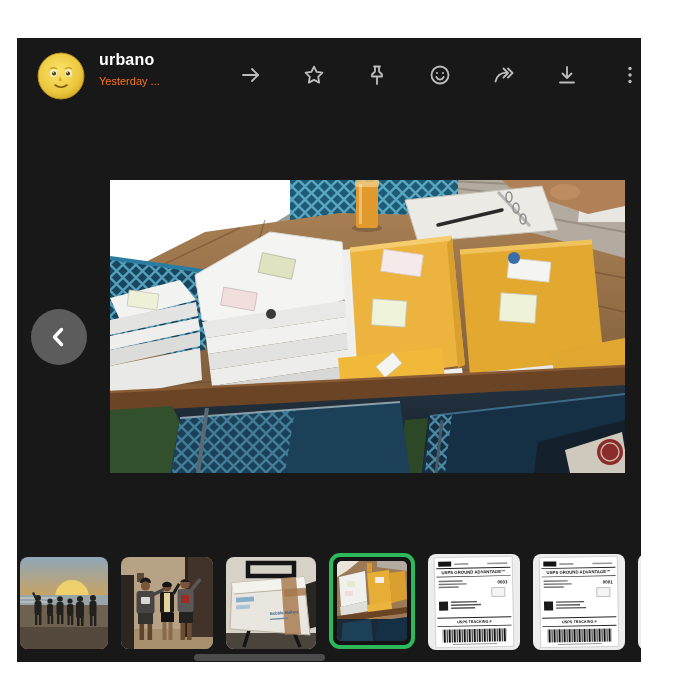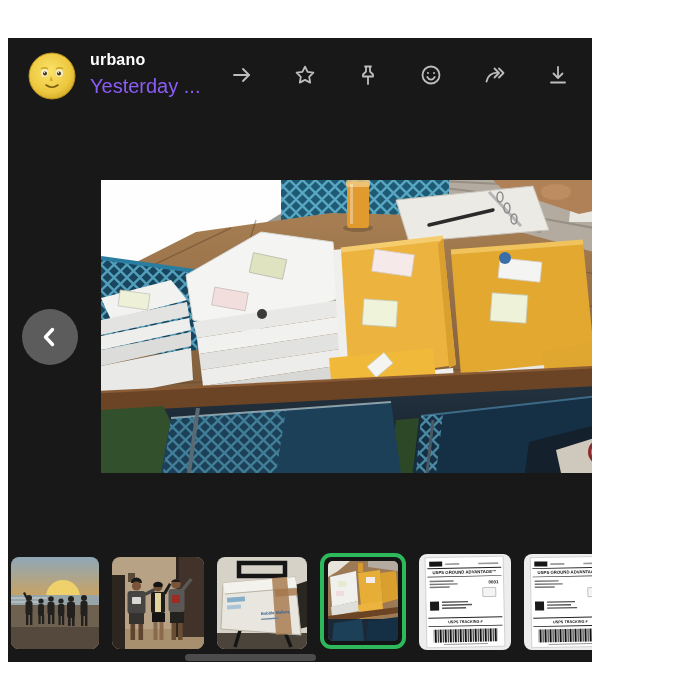--- a/index.html
+++ b/index.html
@@ -1,24 +1,24 @@
 <!DOCTYPE html>
 <html><head>
 <meta charset="utf-8">
 <style>
   html,body{margin:0;padding:0;}
   body{width:700px;height:700px;background:#ffffff;font-family:"Liberation Sans",sans-serif;overflow:hidden;}
   .stage{position:relative;width:700px;height:700px;background:#ffffff;}
-  .viewer{position:absolute;left:8px;top:38px;width:584px;height:624px;background:#181818;overflow:hidden;}
+  .viewer{position:absolute;left:17px;top:38px;width:584px;height:624px;background:#181818;overflow:hidden;padding-left:40px;}
 
   
   .hdr{position:absolute;top:0;left:0;right:0;height:78px;}
   .avatar{position:absolute;left:20px;top:14px;width:48px;height:48px;border-radius:50%;overflow:hidden;}
   .chat-name{position:absolute;left:82px;top:13px;font-size:16px;font-weight:bold;color:#ffffff;letter-spacing:.2px;}
-  .chat-sub{position:absolute;left:82px;top:37px;font-size:20px;color:#8b5cf6;}
+  .chat-sub{position:absolute;left:82px;top:37px;font-size:11px;color:#f97316;}
   .actions{position:absolute;left:222px;top:25px;width:466px;display:flex;justify-content:space-between;align-items:center;}
   .ic{width:24px;height:24px;cursor:pointer;display:block;}
   .ic svg{display:block;width:24px;height:24px;}
 
   
   .photo{position:absolute;left:93px;top:142px;width:515px;height:293px;}
   .photo svg{display:block;width:515px;height:293px;}
 
   
   .nav{position:absolute;width:56px;height:56px;border-radius:50%;border:none;background:rgba(150,150,150,.55);display:flex;align-items:center;justify-content:center;padding:0;cursor:pointer;}

